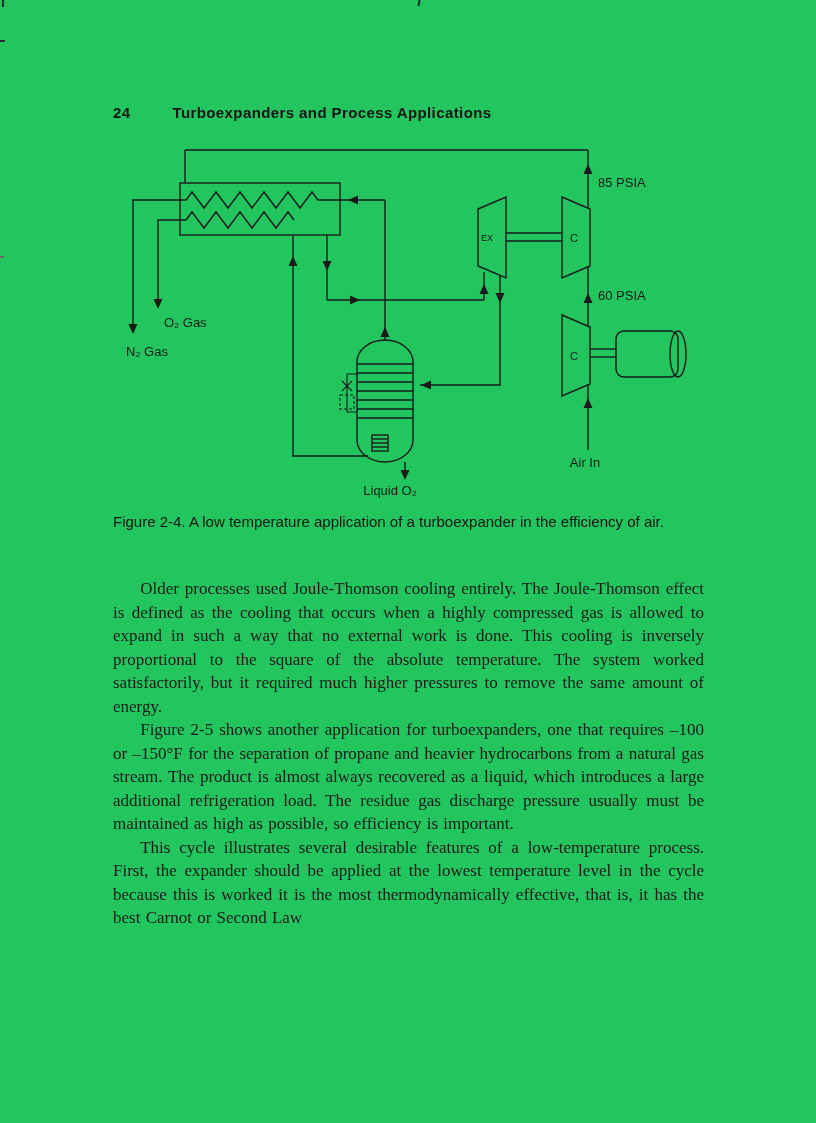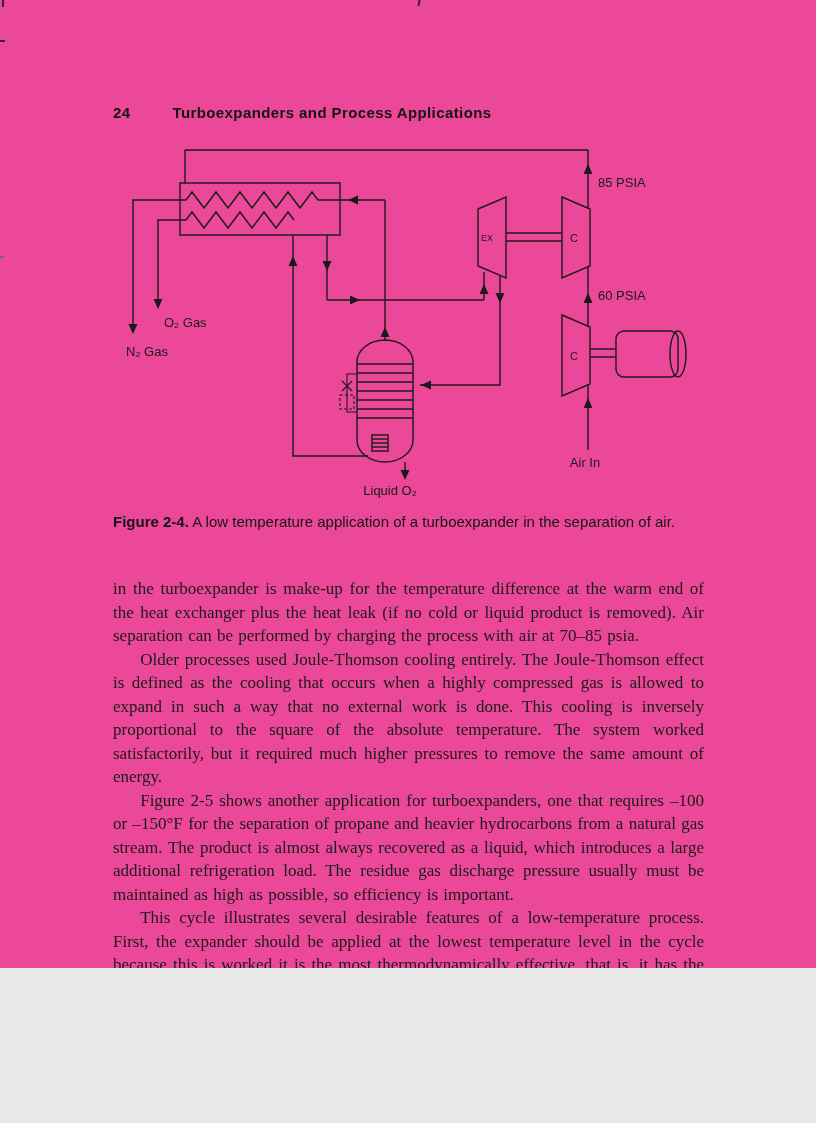--- a/index.html
+++ b/index.html
@@ -1,18 +1,18 @@
 <!DOCTYPE html>
 <html><head>
 <meta charset="utf-8">
 <style>
   html,body{margin:0;padding:0;background:#e8e8e8;}
   .page{
-    position:relative;width:816px;height:968px;margin:0 auto;
-    background:#ec4899;overflow:hidden;
+    position:relative;width:816px;height:1123px;margin:0 auto;
+    background:#22c55e;overflow:hidden;
     font-family:"Liberation Serif", serif;color:#1a1a1a;
   }
   
   .artifact{position:absolute;background:#2a2a2a;}
   .art-corner{left:2px;top:0;width:2px;height:7px;}
   .art-top{left:418px;top:0;width:2px;height:6px;transform:rotate(10deg);}
   .art-left1{left:0;top:40px;width:5px;height:2px;}
   .art-left2{left:0;top:256px;width:4px;height:2px;background:#6a6a6a;}
   
   .runhead{
@@ -32,21 +32,21 @@
   }
   .fig-svg text.sm{font-size:9px;}
   .fig-svg text.md{font-size:11px;}
   .fig-svg .dashed{stroke-dasharray:3 2;stroke-width:1.1;}
   .fig-svg .thin{stroke-width:1.1;}
   
   .caption{
     position:absolute;left:113px;top:511px;width:594px;
     font-family:"Liberation Sans", sans-serif;font-size:15px;line-height:22px;color:#151515;
   }
-  .caption .cap-label{font-weight:700;}
+  .caption .cap-label{font-weight:400;}
   
   .bodytext{
     position:absolute;left:113px;top:577px;width:591px;
     font-size:17px;line-height:23.5px;text-align:justify;word-spacing:0.06em;
   }
   .bodytext p{margin:0;}
   .bodytext p.ind{text-indent:1.6em;}
 </style>
 </head>
 <body>
@@ -161,23 +161,22 @@
       <text x="598" y="187">85 PSIA</text>
       <text x="598" y="300">60 PSIA</text>
       <text x="164" y="327">O₂ Gas</text>
       <text x="126" y="356">N₂ Gas</text>
       <text x="390" y="495" text-anchor="middle">Liquid O₂</text>
       <text x="585" y="467" text-anchor="middle">Air In</text>
     </g>
   </svg>
 
   <div class="caption">
-    <span class="cap-label">Figure 2-4.</span><span> A low temperature application of a turboexpander in the separation of air.</span>
+    <span class="cap-label">Figure 2-4.</span><span> A low temperature application of a turboexpander in the efficiency of air.</span>
   </div>
 
   <div class="bodytext">
-    <p>in the turboexpander is make-up for the temperature difference at the warm end of the heat exchanger plus the heat leak (if no cold or liquid product is removed). Air separation can be performed by charging the process with air at 70–85 psia.</p>
     <p class="ind">Older processes used Joule-Thomson cooling entirely. The Joule-Thomson effect is defined as the cooling that occurs when a highly compressed gas is allowed to expand in such a way that no external work is done. This cooling is inversely proportional to the square of the absolute temperature. The system worked satisfactorily, but it required much higher pressures to remove the same amount of energy.</p>
     <p class="ind">Figure 2-5 shows another application for turboexpanders, one that requires –100 or –150°F for the separation of propane and heavier hydrocarbons from a natural gas stream. The product is almost always recovered as a liquid, which introduces a large additional refrigeration load. The residue gas discharge pressure usually must be maintained as high as possible, so efficiency is important.</p>
     <p class="ind">This cycle illustrates several desirable features of a low-temperature process. First, the expander should be applied at the lowest temperature level in the cycle because this is worked it is the most thermodynamically effective, that is, it has the best Carnot or Second Law</p>
   </div>
 
 </div>
 
 </body></html>

